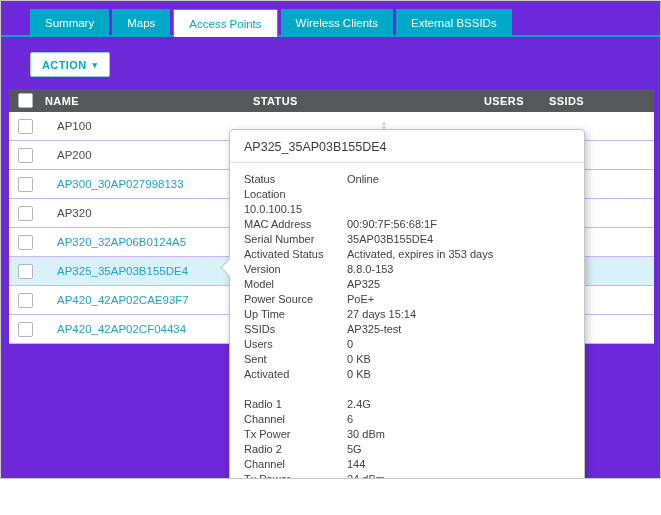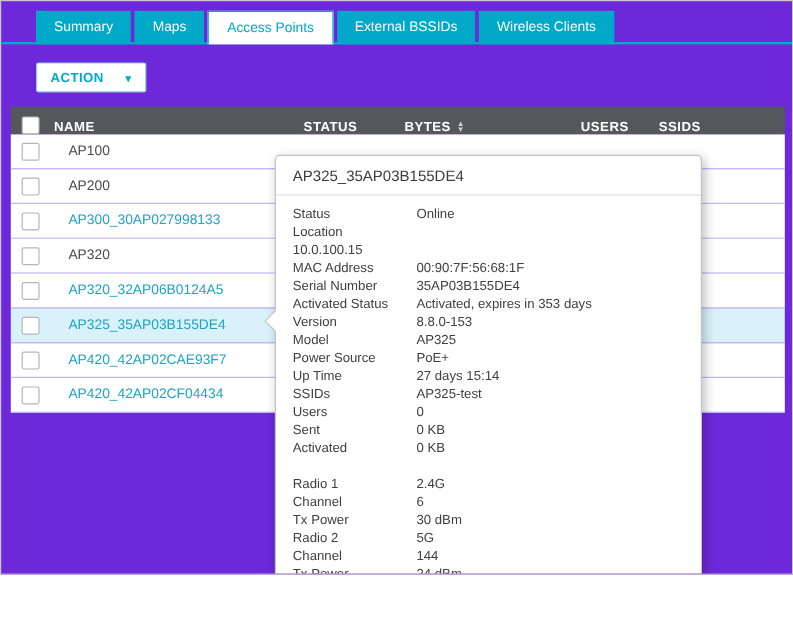--- a/index.html
+++ b/index.html
@@ -11,29 +11,29 @@
   
   .tabline{position:absolute;top:34px;left:0;right:0;height:2px;background:var(--teal,#00a9c7);z-index:1;}
   .tabs{position:absolute;top:8px;left:29px;display:flex;gap:3px;z-index:2;}
   .tab{
     height:28px;display:flex;align-items:center;padding:0 15px;box-sizing:border-box;
     background:var(--teal,#00a9c7);color:#fff;font-size:11.5px;cursor:pointer;white-space:nowrap;
   }
   .tab.active{background:#fff;color:var(--teal,#00a9c7);border:1px solid var(--teal,#00a9c7);border-bottom:none;}
   
   .action-btn{
-    position:absolute;top:51px;left:29px;height:25px;display:flex;align-items:center;gap:18px;
+    position:absolute;top:51px;left:29px;height:25px;display:flex;align-items:center;gap:6px;
     background:#fff;border:1px solid #8ed0e0;border-radius:2px;padding:0 11px;cursor:pointer;
     color:var(--teal,#00a9c7);font-size:11px;font-weight:bold;letter-spacing:.4px;
     font-family:"Liberation Sans",sans-serif;
   }
   .action-btn .caret{font-size:9px;}
   
   .table{position:absolute;top:88px;left:8px;width:645px;z-index:1;}
-  .thead{display:flex;align-items:flex-end;height:23px;background:var(--header_bg,#54585a);
+  .thead{display:flex;align-items:center;height:23px;background:var(--header_bg,#54585a);
          color:#fff;font-size:11px;font-weight:bold;letter-spacing:.4px;}
   .cell{box-sizing:border-box;}
   .c-check{width:32px;display:flex;justify-content:center;align-items:center;flex-shrink:0;}
   .c-name{width:212px;padding-left:4px;flex-shrink:0;}
   .c-status{width:80px;flex-shrink:0;}
   .c-bytes{width:143px;padding-left:4px;flex-shrink:0;display:flex;align-items:center;margin-top:48px;}
   .c-users{width:65px;padding-left:8px;flex-shrink:0;}
   .c-ssids{flex:1;padding-left:8px;}
   .sort{display:inline-flex;flex-direction:column;margin-left:5px;line-height:5px;color:#cdd1d2;font-size:6.5px;cursor:pointer;}
   .checkbox{width:13px;height:13px;border:1px solid #b5b5b5;border-radius:2px;background:#fff;display:inline-block;cursor:pointer;}
@@ -75,25 +75,25 @@
 
       <div class="tab">
         <span>Maps</span>
       </div>
 
       <div class="tab active">
         <span>Access Points</span>
       </div>
 
       <div class="tab">
+        <span>Wireless Clients</span>
+      </div>
+
+      <div class="tab">
         <span>External BSSIDs</span>
-      </div>
-
-      <div class="tab">
-        <span>Wireless Clients</span>
       </div>
     </div>
 
   <button class="action-btn">
     <span>ACTION</span>
     <span class="caret">▾</span>
   </button>
 
   <div class="table">
     <div class="thead">

